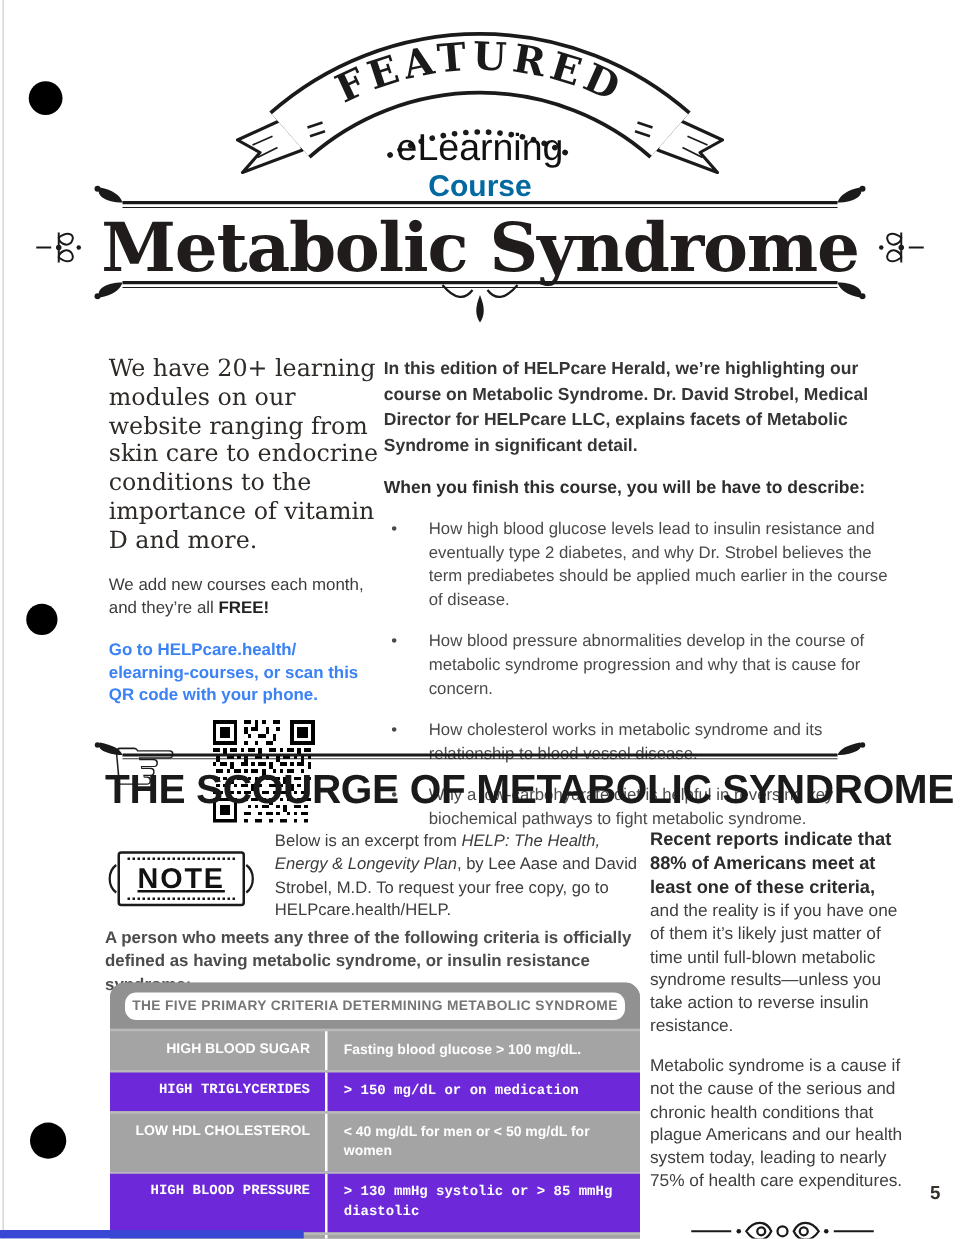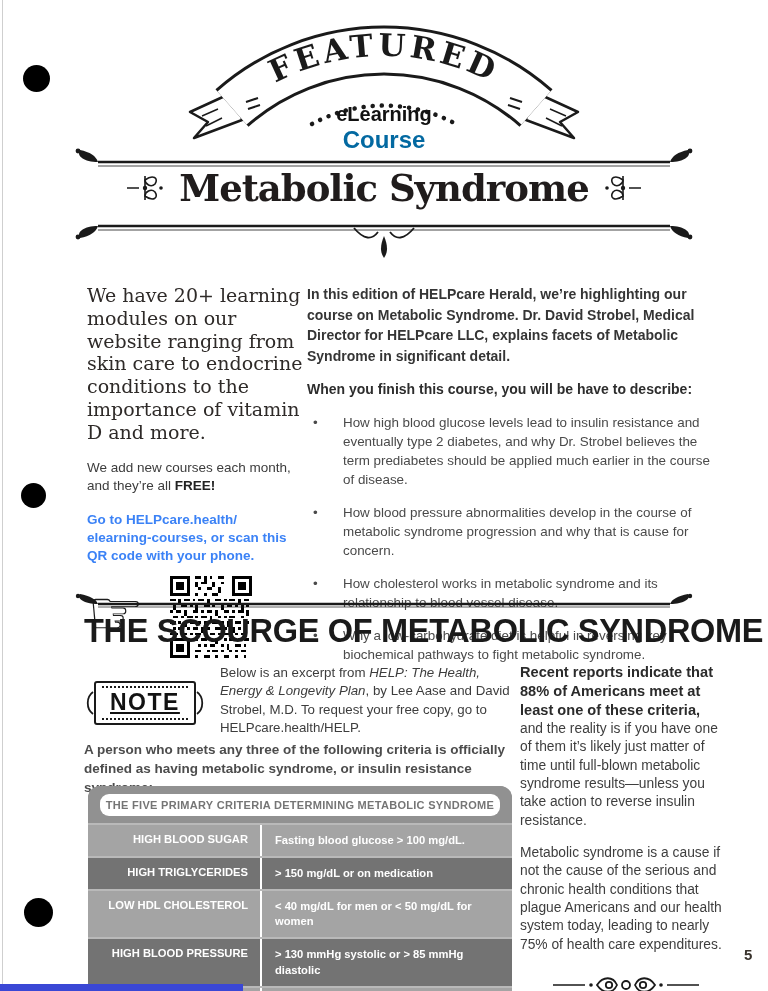--- a/index.html
+++ b/index.html
@@ -8,30 +8,30 @@
   .scan-edge{position:absolute;left:2px;top:0;width:1px;height:100%;background:#cfcfcf;}
   .hole{position:absolute;background:#000;border-radius:50%;}
   .hole1{left:23px;top:65px;width:27px;height:27px;}
   .hole2{left:21px;top:483px;width:25px;height:25px;}
   .hole3{left:24px;top:898px;width:29px;height:29px;}
 
   
   .banner{position:absolute;left:184px;top:16px;width:400px;height:140px;}
   .banner svg{position:absolute;left:0;top:0;}
   .banner-sub{position:absolute;left:0;top:88px;width:100%;text-align:center;line-height:1.0;}
-  .banner-sub .l1{font-size:20px;font-weight:bold;color:#111;}
+  .banner-sub .l1{font-size:30px;font-weight:normal;color:#111;}
   .banner-sub .l2{font-size:24px;font-weight:bold;color:#0369a1;margin-top:4px;}
 
   .rule{position:absolute;left:72px;width:624px;}
   .rule-top{top:146px;height:26px;}
   .rule-bottom{top:216px;height:52px;}
   .rule-mid{top:593px;height:22px;}
 
   .title-row{position:absolute;left:0;top:166px;width:768px;display:flex;align-items:center;justify-content:center;gap:14px;}
-  .page-title{font-family:"DejaVu Serif",serif;font-weight:bold;font-size:37px;color:#201c1c;margin:0;letter-spacing:-1px;}
+  .page-title{font-family:"DejaVu Serif",serif;font-weight:bold;font-size:54px;color:#201c1c;margin:0;letter-spacing:-1px;}
 
   
   .col-left{position:absolute;left:87px;top:284px;width:216px;}
   .serif-lead{font-family:"DejaVu Serif",serif;font-size:19px;line-height:1.2;color:#2e2a28;margin:0;}
   .monthly{font-size:13.5px;line-height:1.35;color:#3c3c3c;margin:15px 0 0 0;white-space:pre-line;}
   .monthly b{color:#222;}
   .cta{font-size:13.5px;line-height:1.35;font-weight:bold;color:#3b82f6;margin:16px 0 0 0;white-space:pre-line;}
   .hand-qr{display:flex;align-items:center;gap:26px;margin-top:10px;}
   .hand{font-family:"DejaVu Sans",sans-serif;font-size:64px;color:#1c1c1c;line-height:1;transform:translateY(-4px);}
   .qr{width:82px;height:82px;}
@@ -56,21 +56,21 @@
   .criteria-intro{position:absolute;left:84px;top:741px;width:438px;font-size:13.5px;line-height:1.4;
                   font-weight:bold;color:#4c4c4c;margin:0;}
 
   
   .crit-table{position:absolute;left:88px;top:786px;width:424px;border-radius:12px;overflow:hidden;background:#999;}
   .tbl-head{background:#919191;padding:8px 12px 7px 12px;}
   .tbl-pill{background:#fff;border-radius:9px;text-align:center;font-size:11px;font-weight:bold;
             letter-spacing:.3px;color:#757575;padding:5px 0;}
   .tbl-row{display:flex;border-top:2px solid #b9b9b9;}
   .tbl-row.light{background:#a4a4a4;}
-  .tbl-row.dark{background:#737373;}
+  .tbl-row.dark{background:#6d28d9;font-family:Liberation Mono, monospace;}
   .tbl-label{width:158px;flex:none;text-align:right;padding:8px 12px 8px 2px;font-size:11.2px;font-weight:bold;color:#fff;}
   .tbl-value{flex:1;border-left:2px solid #fff;padding:8px 8px 8px 13px;font-size:11.2px;font-weight:bold;color:#fff;line-height:1.35;}
 
   
   .sidebar{position:absolute;left:520px;top:663px;width:211px;}
   .side-lead b{display:block;font-size:14.6px;line-height:1.3;color:#2b2b2b;}
   .side-lead{font-size:13.8px;line-height:1.33;color:#3e3e3e;margin:0;}
   .side-para2{font-size:13.8px;line-height:1.33;color:#3e3e3e;margin:14px 0 0 0;}
   .end-orn{display:block;margin:18px auto 0 auto;}
 

